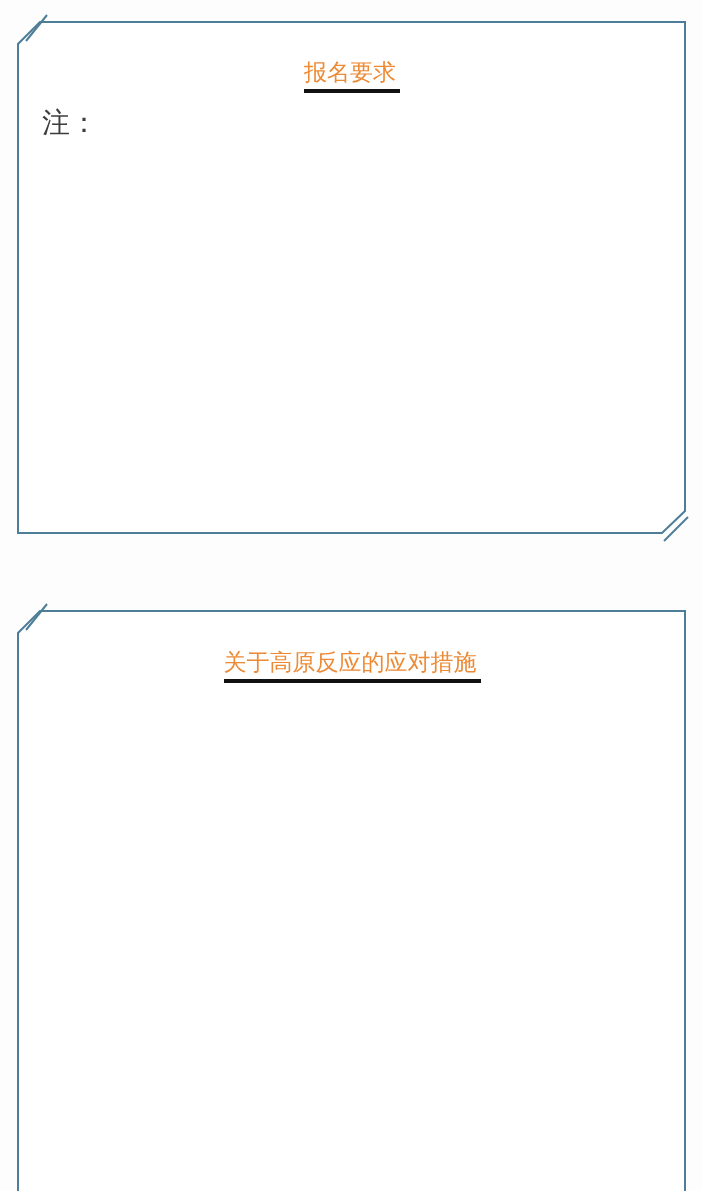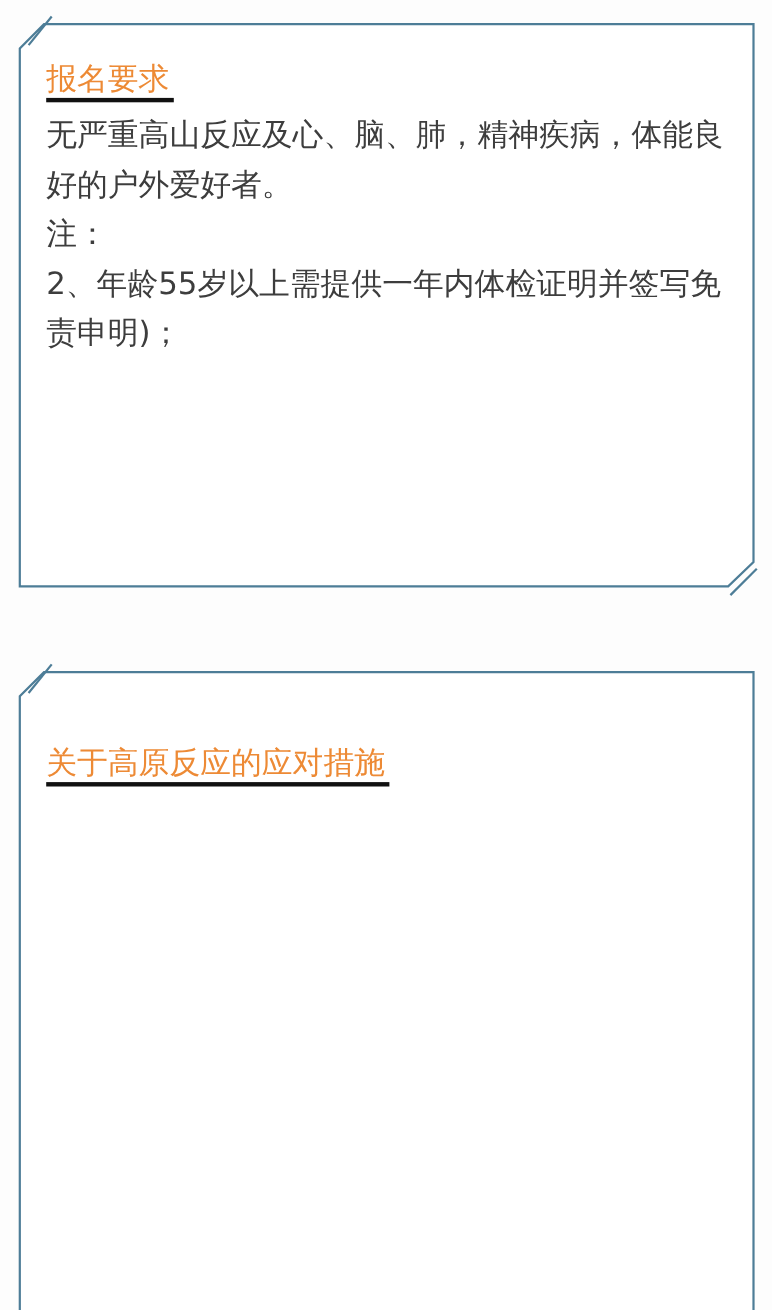--- a/index.html
+++ b/index.html
@@ -41,26 +41,27 @@
     stroke: var(--frame);
     stroke-width: 2;
     fill: none;
   }
   .card {
     position: absolute;
     width: 620px;
     left: 42px;
   }
   .card.card1 { top: 58px; }
-  .card.card2 { top: 680px; }
+  .card.card2 { top: 648px; }
   .card h2 {
     margin: 0 0 7px 0;
-    font-size: 28px;
+    font-size: 23px;
     line-height: 28px;
     font-weight: 400;
+    text-align: center;
   }
   .card h2 .hd {
     display: inline-block;
     color: var(--heading);
     border-bottom: 4px solid var(--underline);
     padding: 0 4px 3px 0;
   }
   .card p {
     margin: 0;
     font-size: 28px;
@@ -82,23 +83,21 @@
     <line class="slash" x1="664" y1="541" x2="688" y2="517"></line>
 
     <path class="frame" d="M 18,1192 L 18,633 L 40,611 L 685,611 L 685,1192"></path>
     <line class="slash" x1="26" y1="630" x2="47" y2="604"></line>
   </svg>
 
   <section class="card card1">
     <h2>
       <span class="hd">报名要求</span>
     </h2>
-    <p>无严重高山反应及心、脑、肺，精神疾病，体能良好的户外爱好者。</p>
     <p>注：</p>
-    <p>2、年龄55岁以上需提供一年内体检证明并签写免责申明)；</p>
   </section>
 
   <section class="card card2">
     <h2>
       <span class="hd">关于高原反应的应对措施</span>
     </h2>
   </section>
 
 </div>
 

